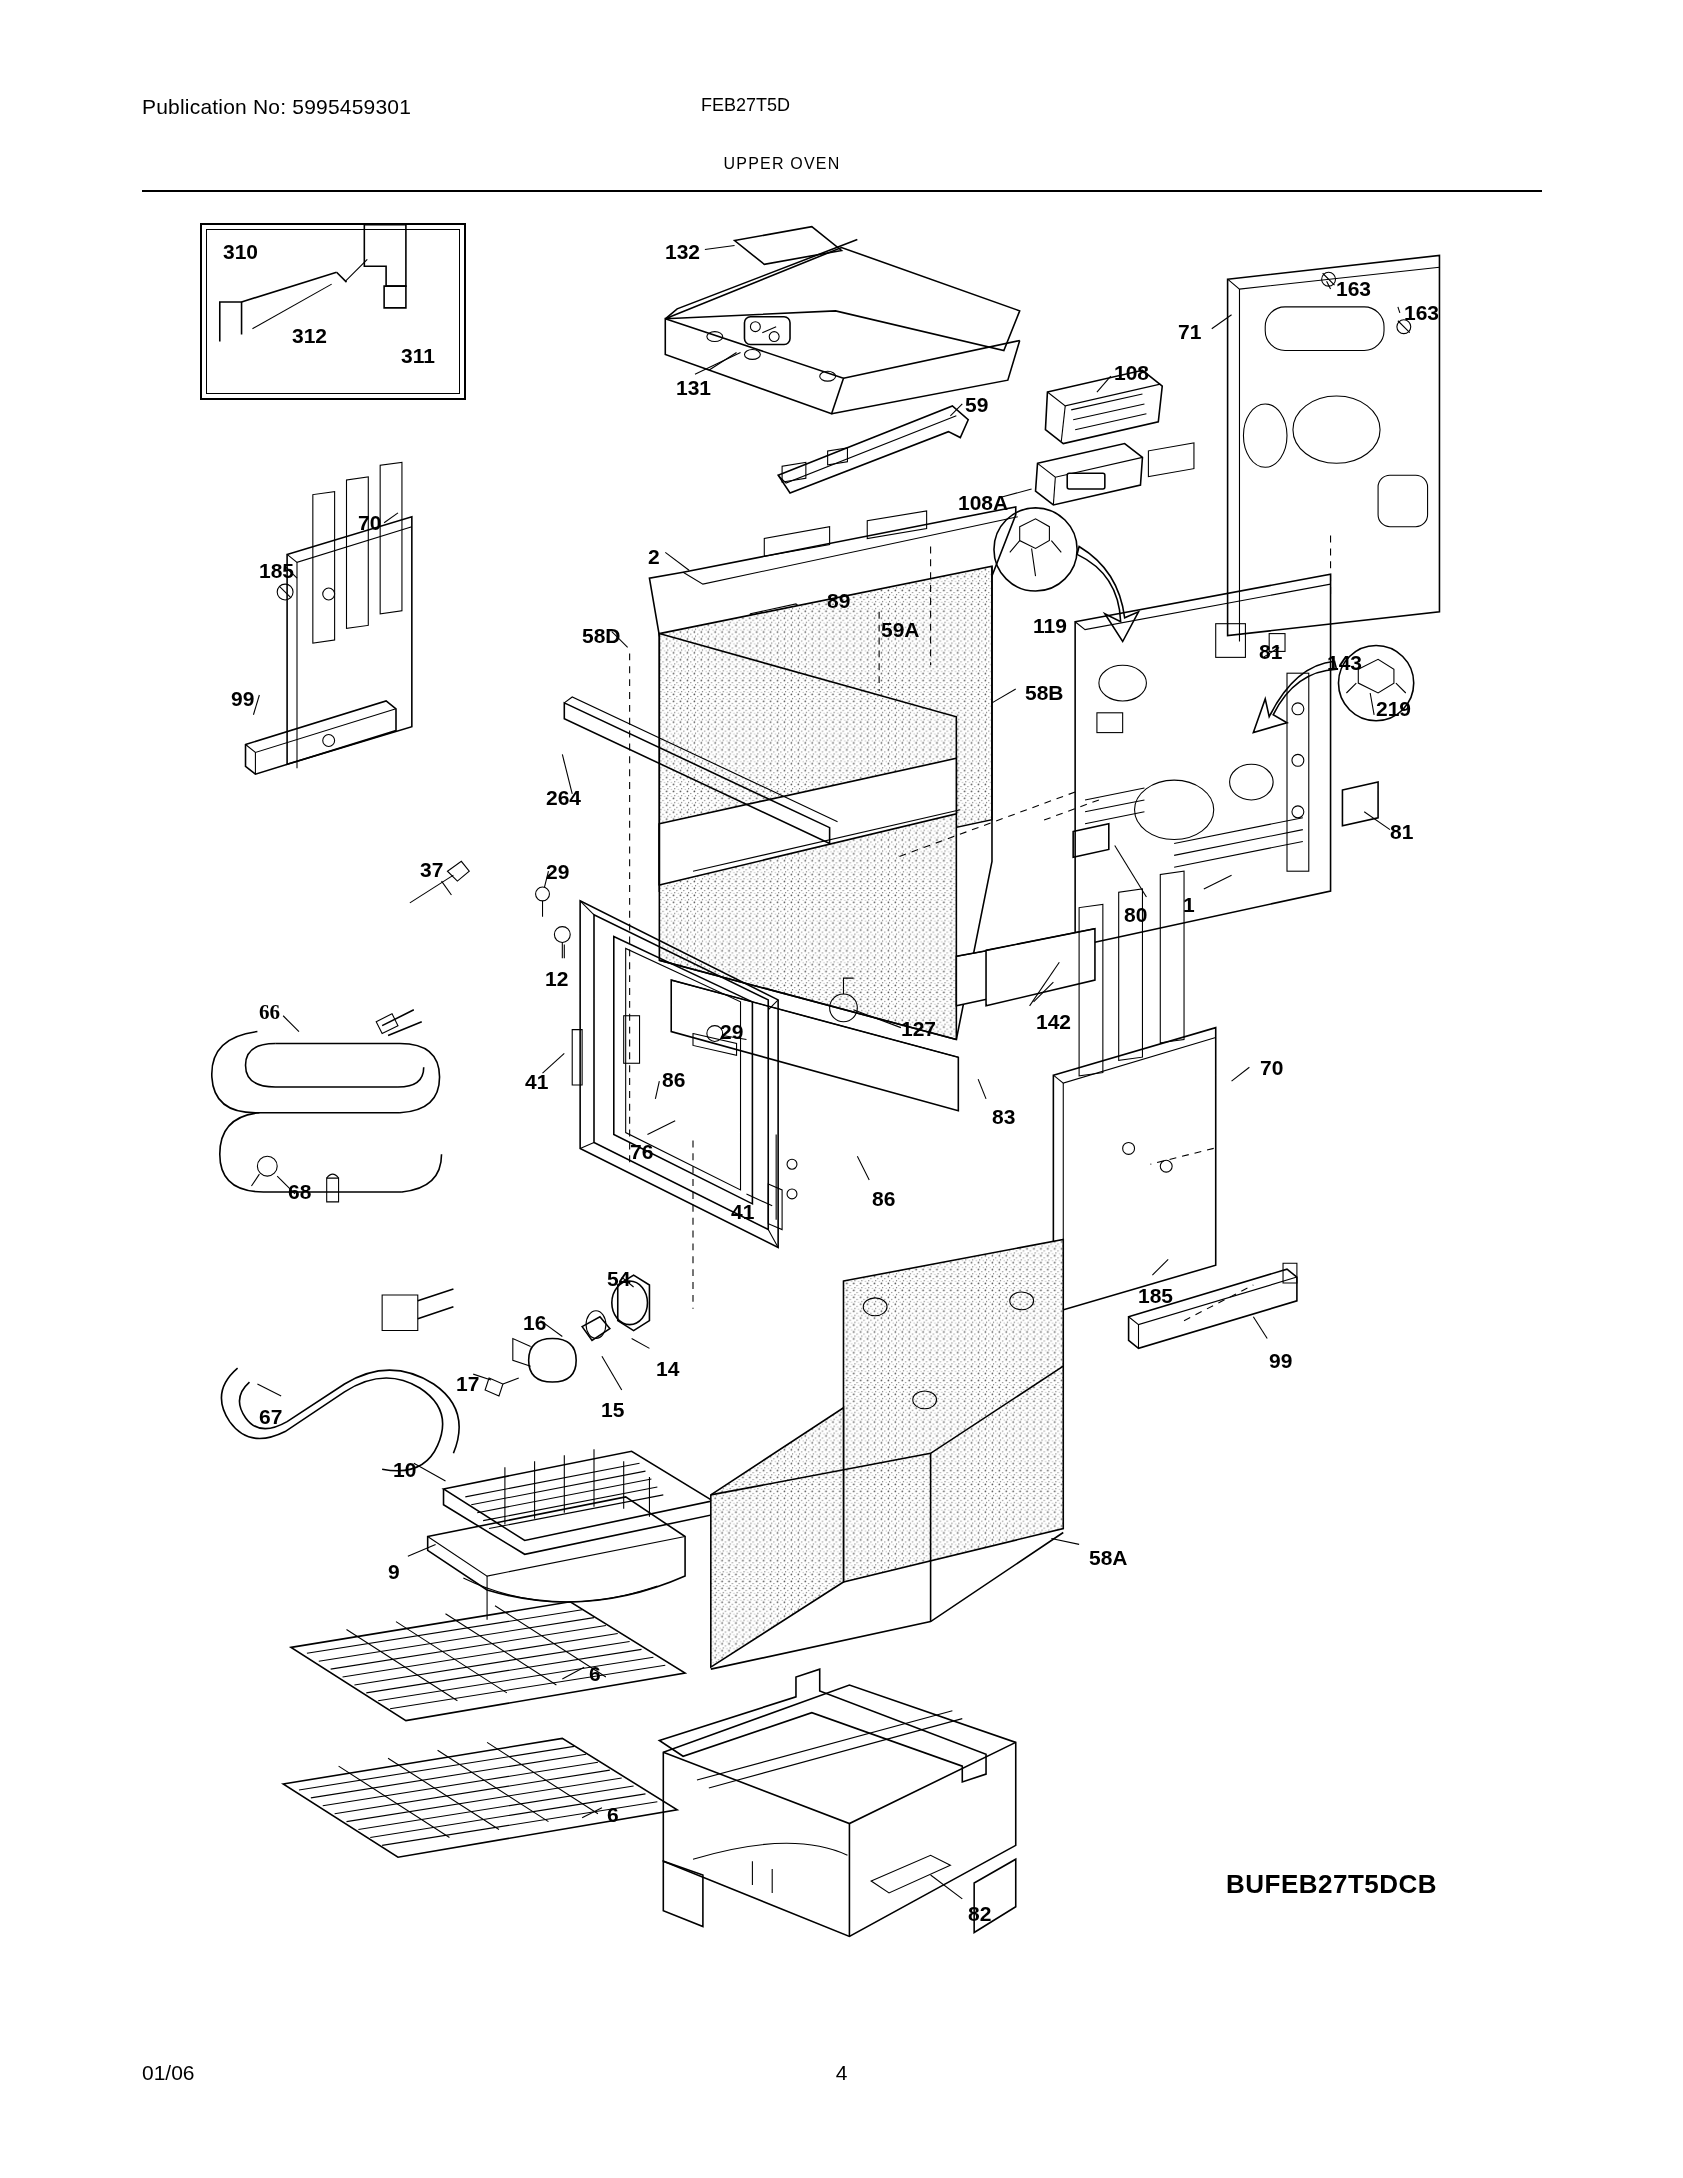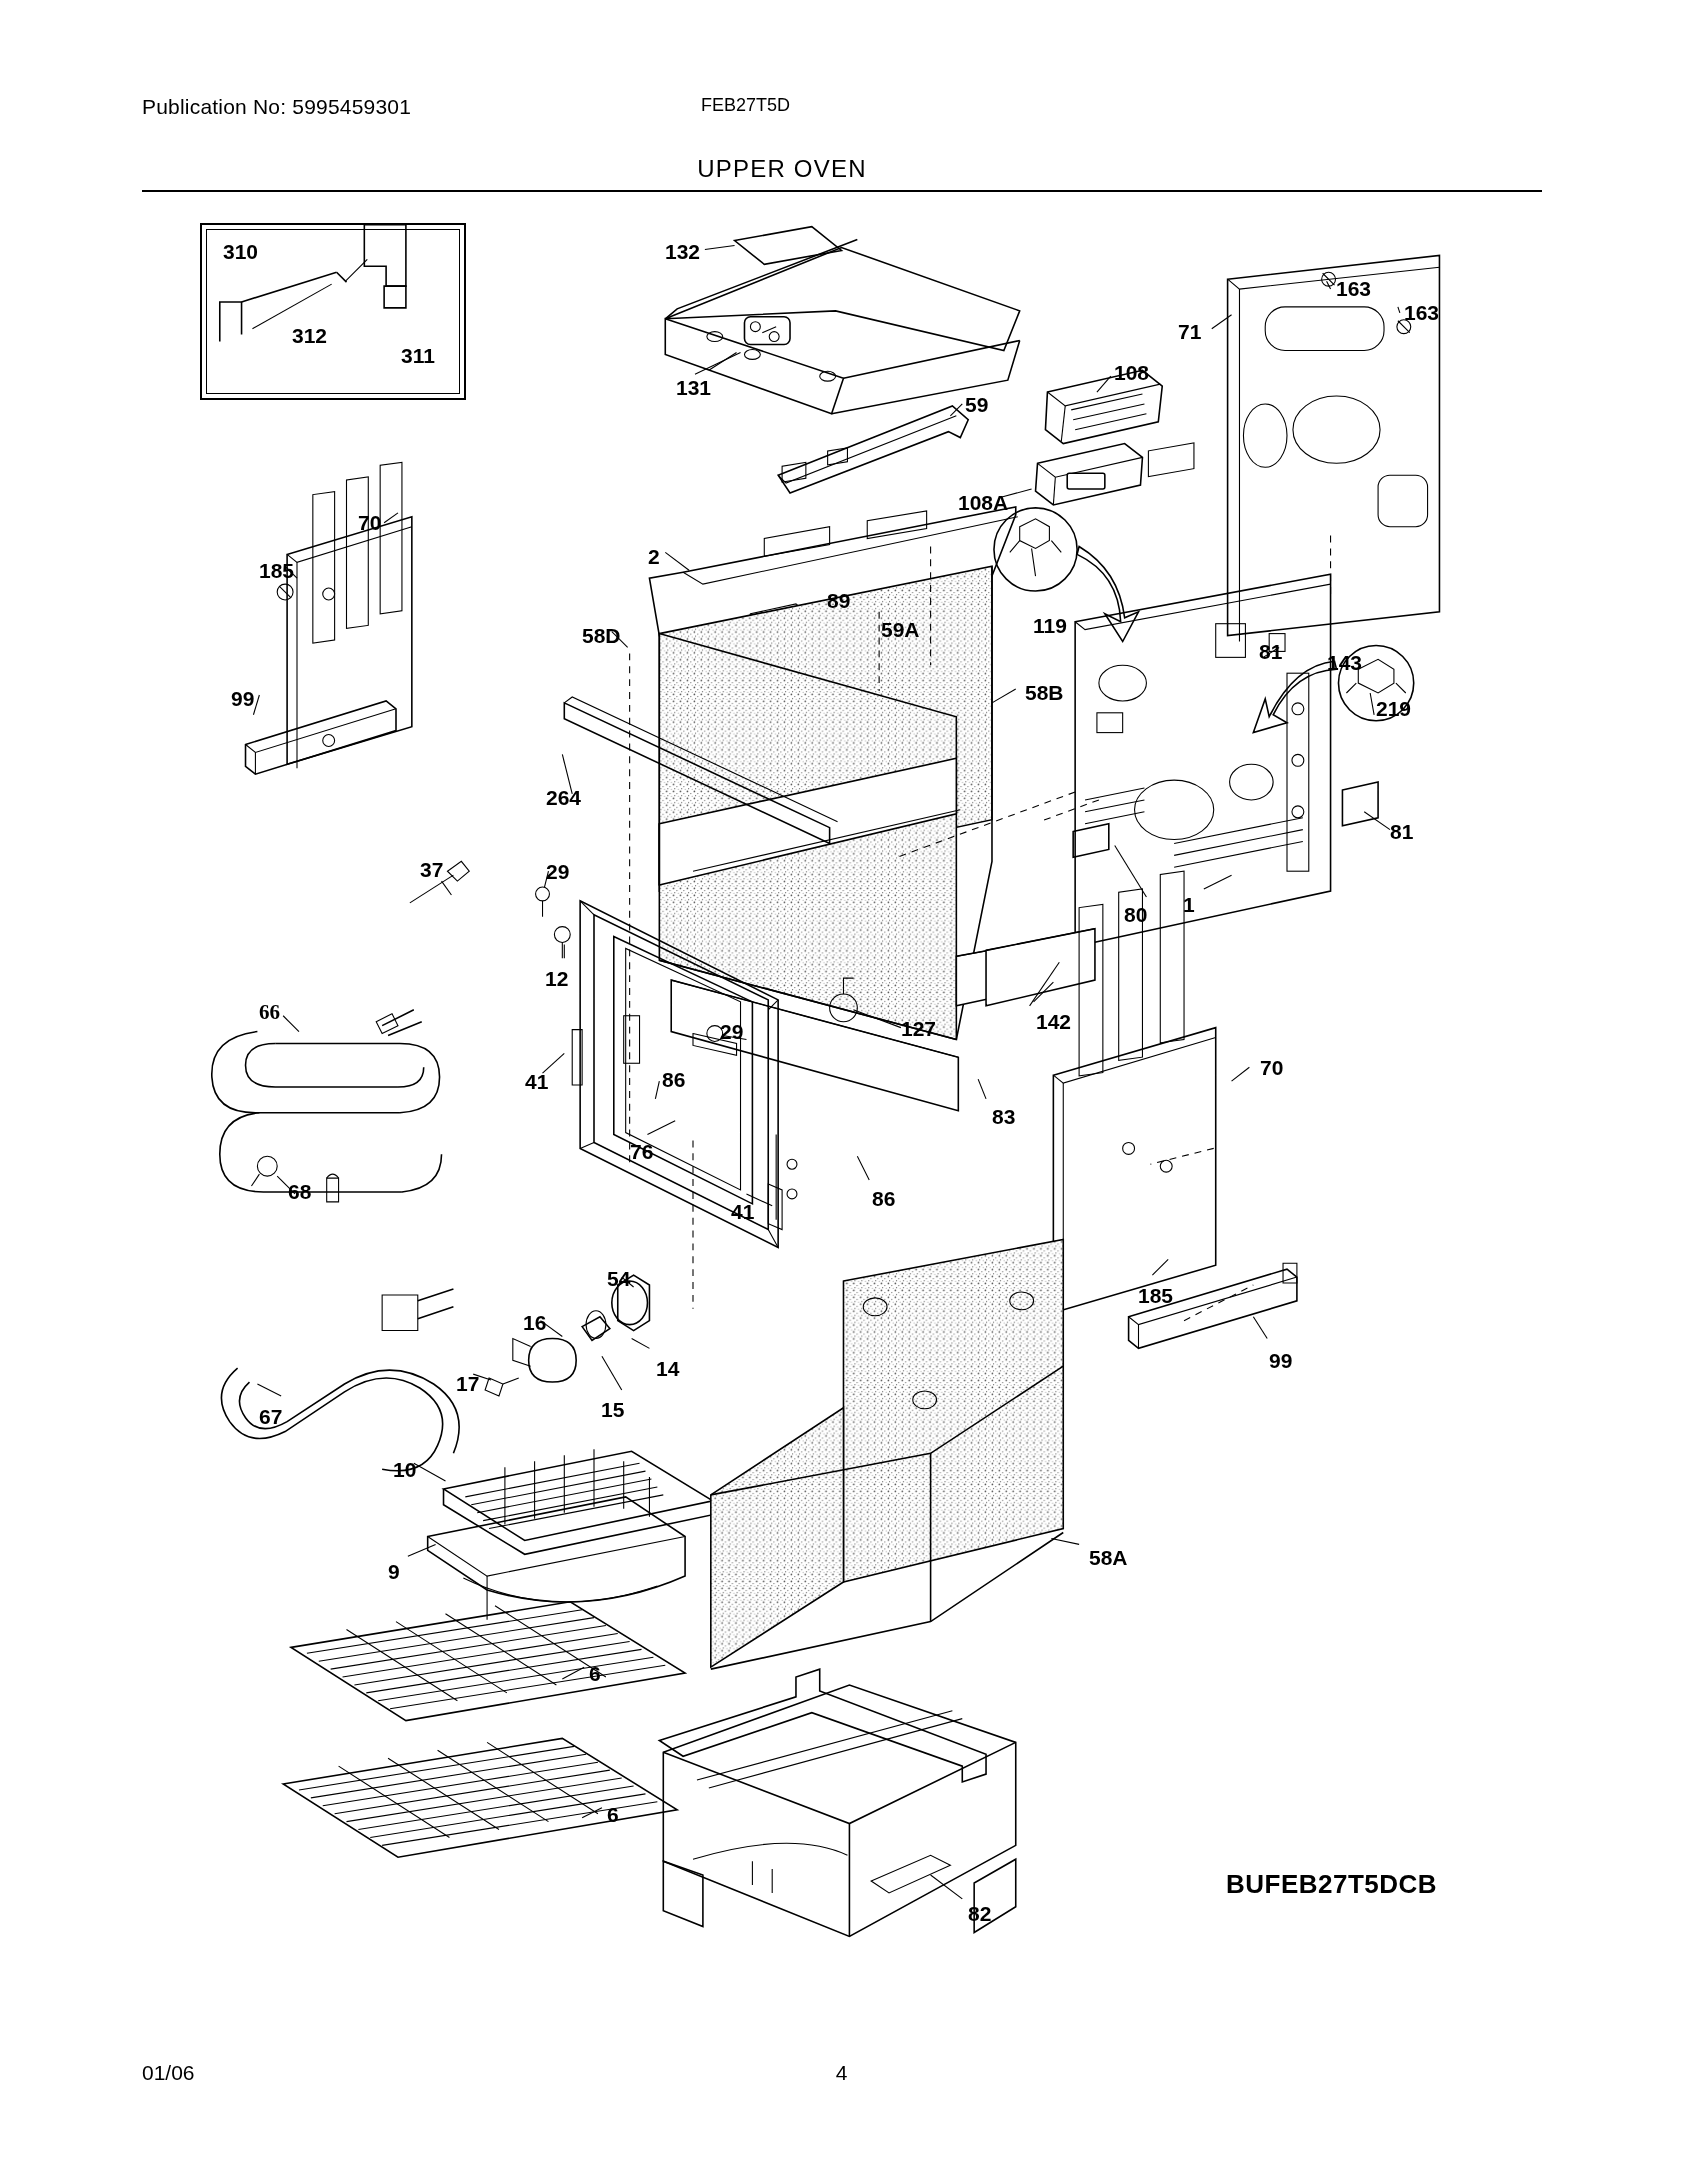--- a/index.html
+++ b/index.html
@@ -38,21 +38,21 @@
     font-weight: 400;
     white-space: nowrap;
     margin-left: 28px;
   }
   .section-title {
     position: absolute;
     left: 0;
     top: 155px;
     width: 1564px;
     text-align: center;
-    font-size: 24px;
+    font-size: 16px;
     letter-spacing: 1.2px;
   }
   .header-rule {
     position: absolute;
     left: 142px;
     top: 190px;
     width: 1400px;
     height: 2px;
     background: #000;
   }

